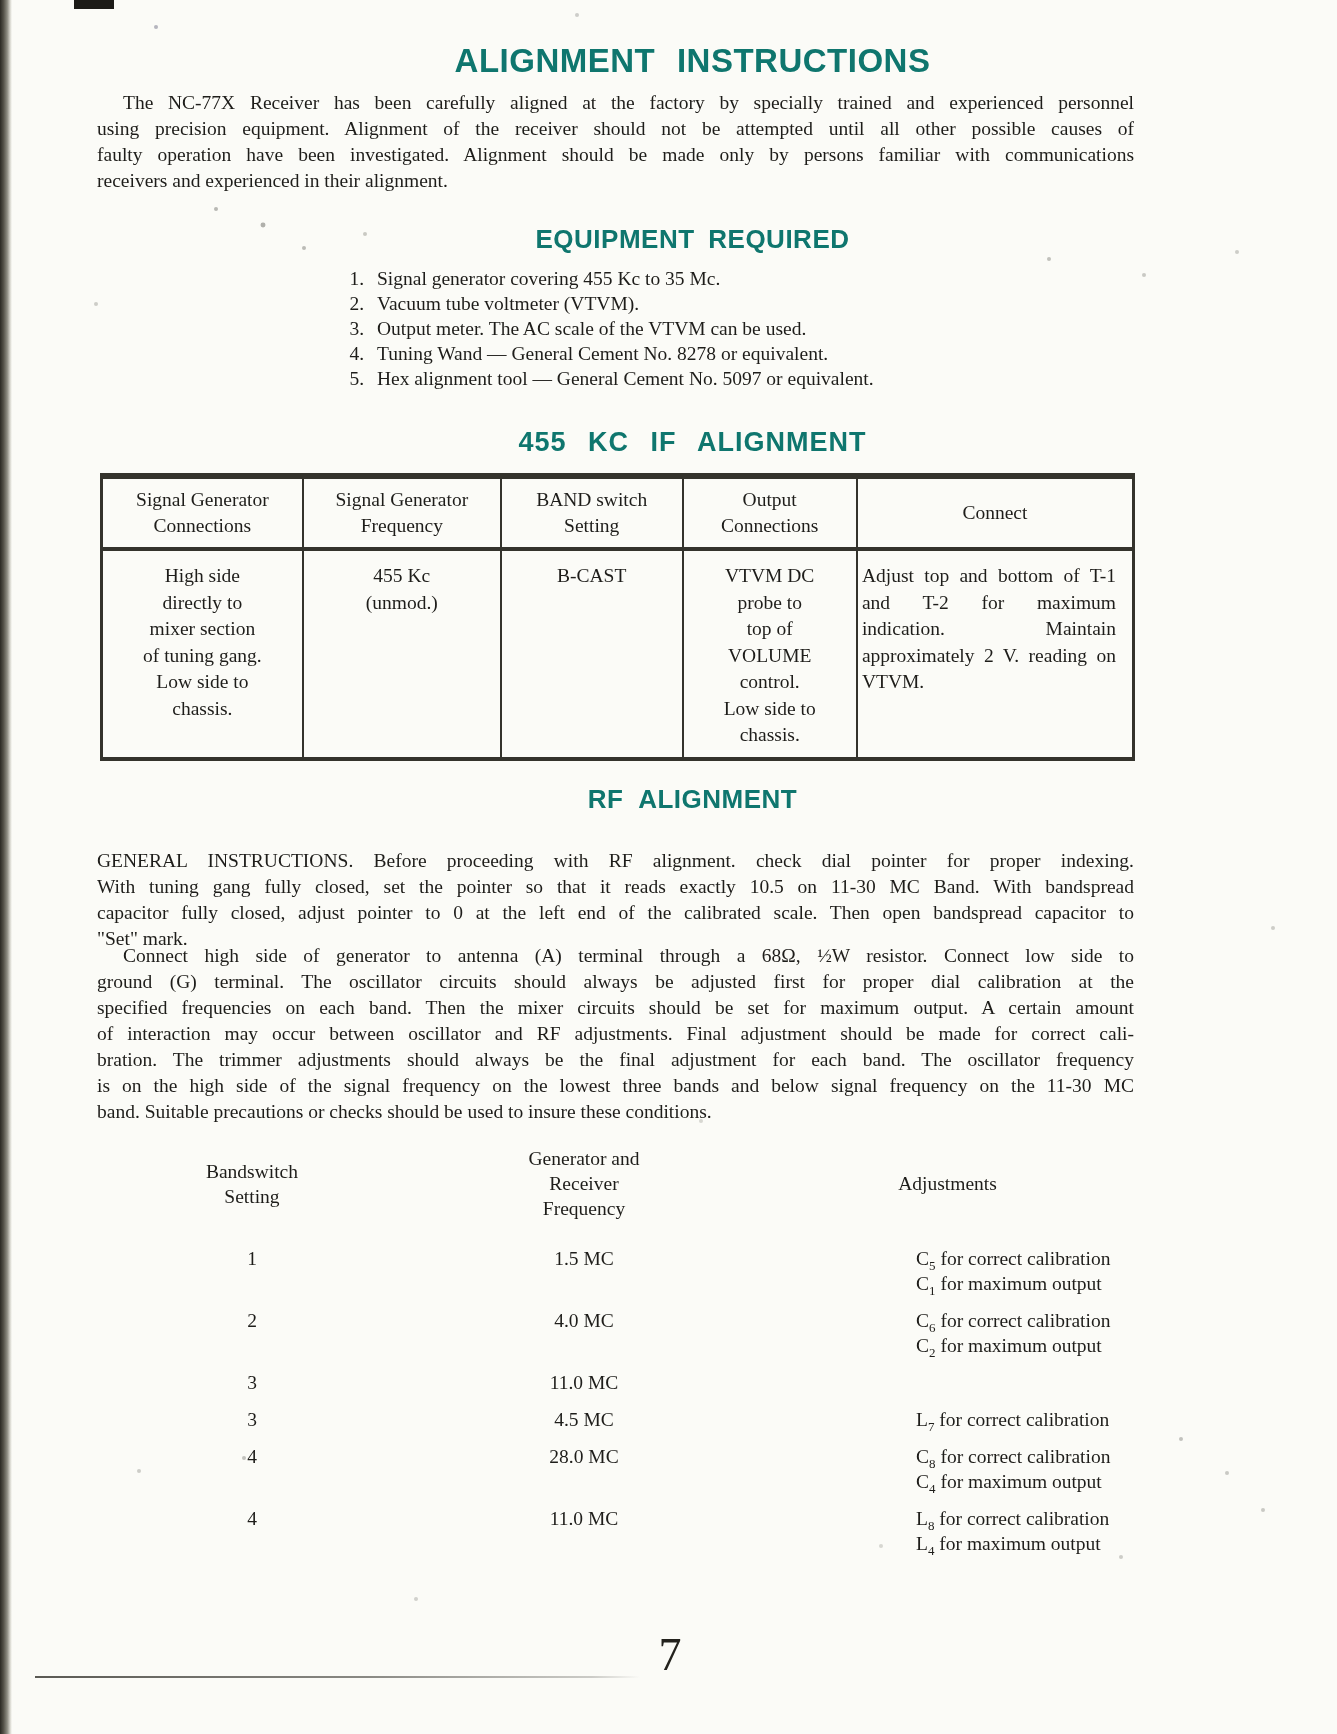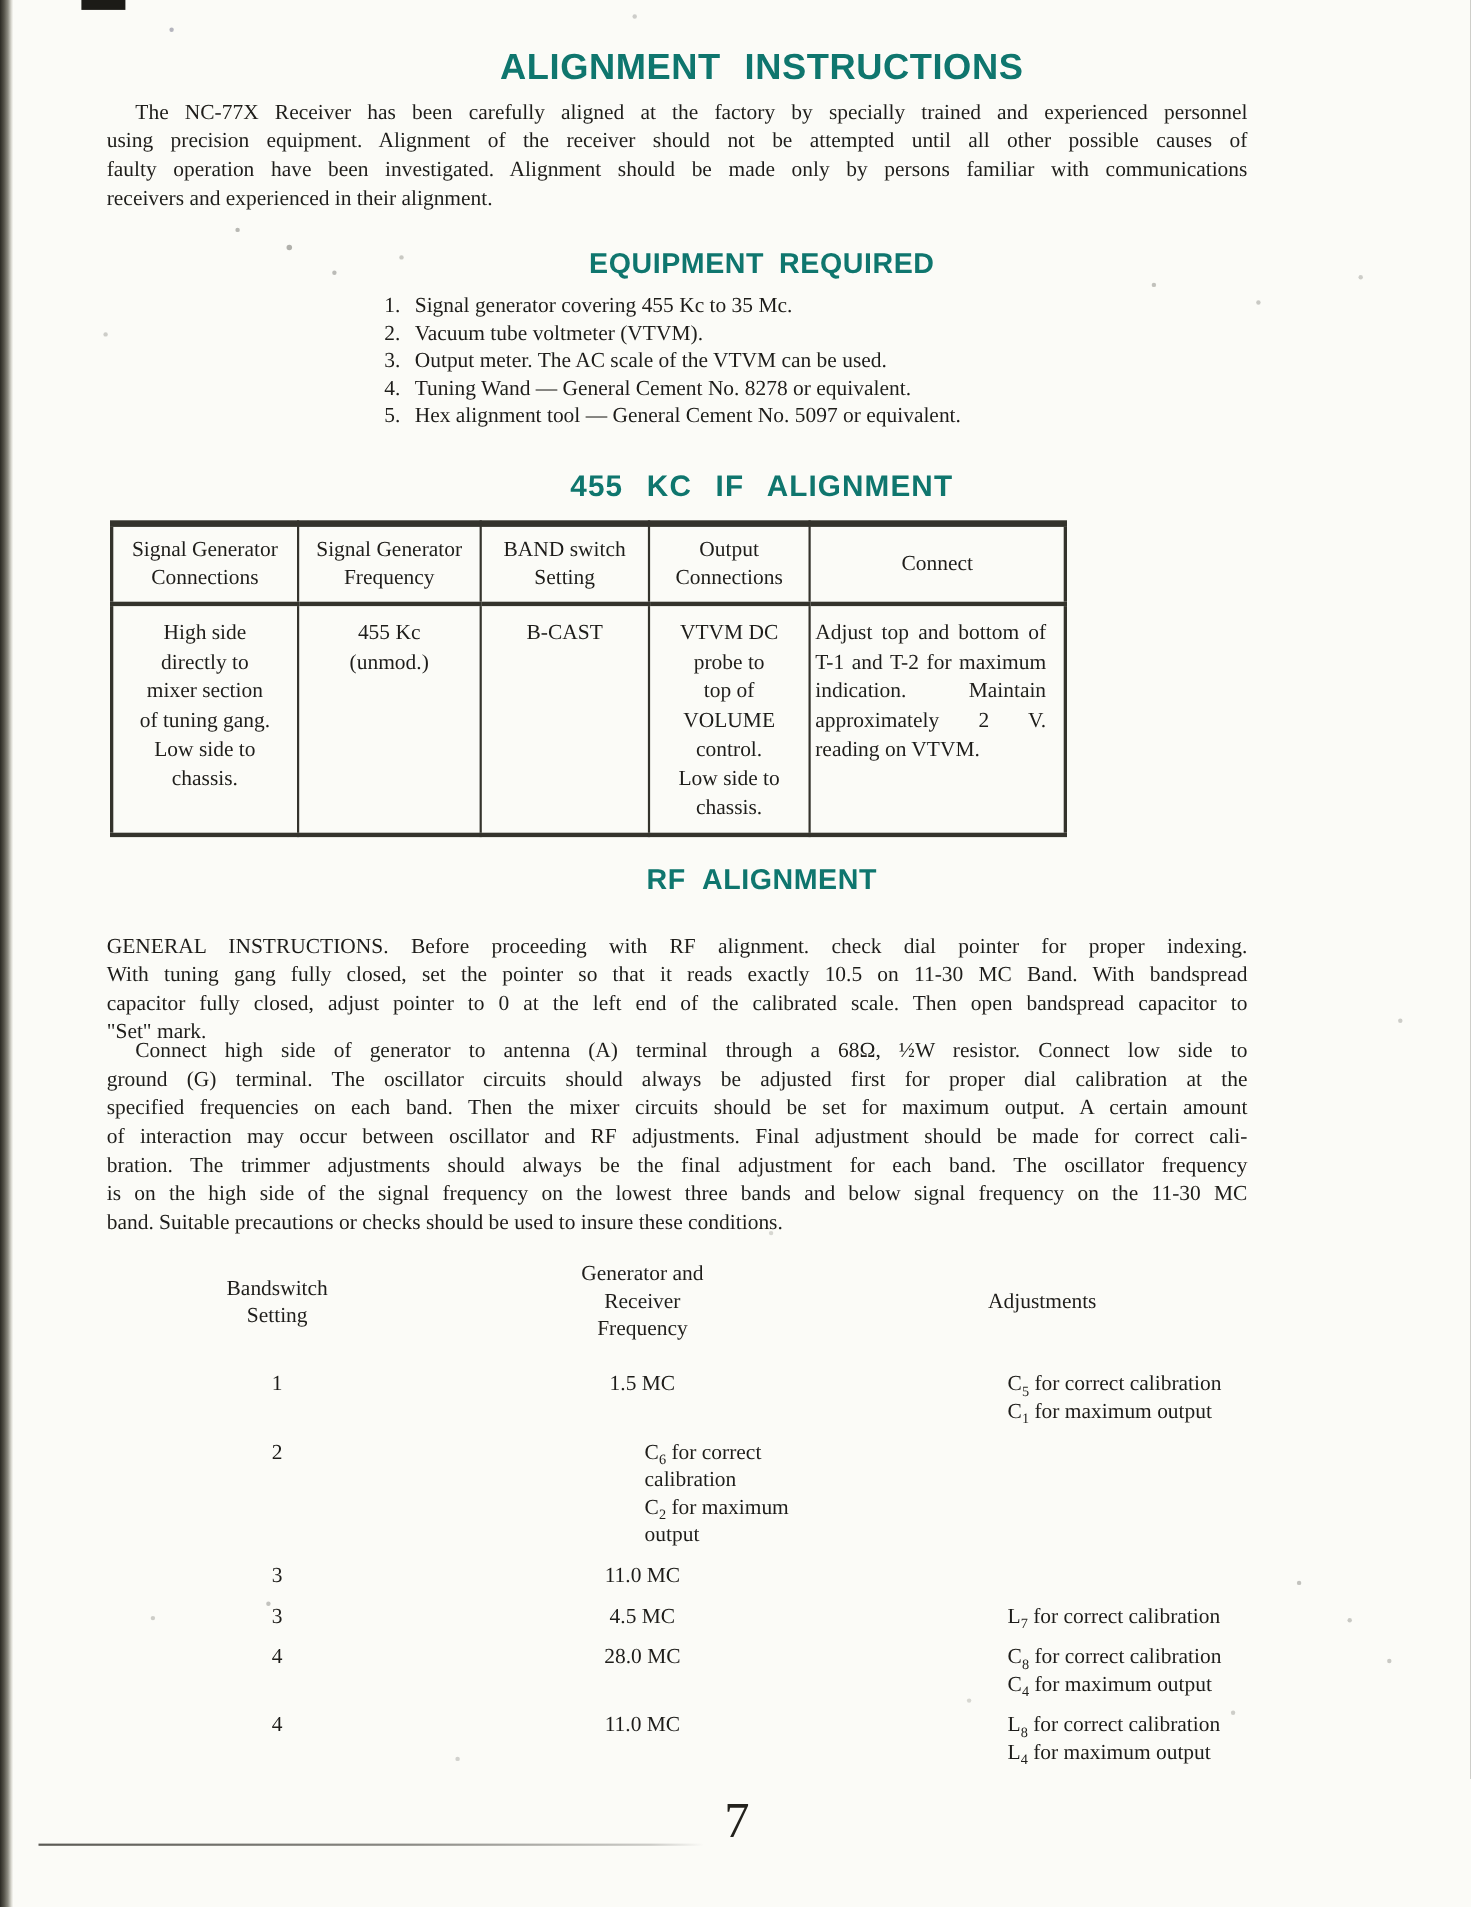--- a/index.html
+++ b/index.html
@@ -42,21 +42,21 @@
   #intro { top:90px; } #rf-para1 { top:826px;margin-top:22px; } #rf-para2 { top:943px; }
   .pline { text-align:justify; text-align-last:justify; }
   .pline.last { text-align-last:auto; }
   .pline.ind { text-indent:26px; }
   
   #equipment { position:absolute; left:340px; top:266px; font-size:19.5px; line-height:25px; }
   .eq-row { display:flex; }
   .eq-num { width:24px; text-align:right; margin-right:13px; flex:none; }
   
   #if-table {
-    position:absolute; left:100px; top:473px; width:870px;
+    position:absolute; left:100px; top:473px; width:1035px;
     border-collapse:collapse; table-layout:fixed; font-size:19.5px;
   }
   #if-table th, #if-table td { border:2px solid #34332c; }
   #if-table { border:3px solid #34332c; border-top-width:6px; border-bottom-width:4px; }
   #if-table thead th { border-bottom-width:4px; }
   #if-table th {
     font-weight:normal; white-space:pre-line; text-align:center;
     vertical-align:middle; height:64px; line-height:26px; padding:2px 4px;
   }
   #if-table td {
@@ -197,20 +197,21 @@
         <div class="rf-grid rf-row">
           <div class="rf-set">1</div>
           <div class="rf-freq">1.5 MC</div>
           <div class="rf-adj">
             <div class="adj-line">C<sub>5</sub> for correct calibration</div>
             <div class="adj-line">C<sub>1</sub> for maximum output</div>
           </div>
         </div>
         <div class="rf-grid rf-row">
           <div class="rf-set">2</div>
+          <div class="rf-freq">4.0 MC</div>
           <div class="rf-adj">
             <div class="adj-line">C<sub>6</sub> for correct calibration</div>
             <div class="adj-line">C<sub>2</sub> for maximum output</div>
           </div>
         </div>
         <div class="rf-grid rf-row">
           <div class="rf-set">3</div>
           <div class="rf-freq">11.0 MC</div>
         </div>
         <div class="rf-grid rf-row">

